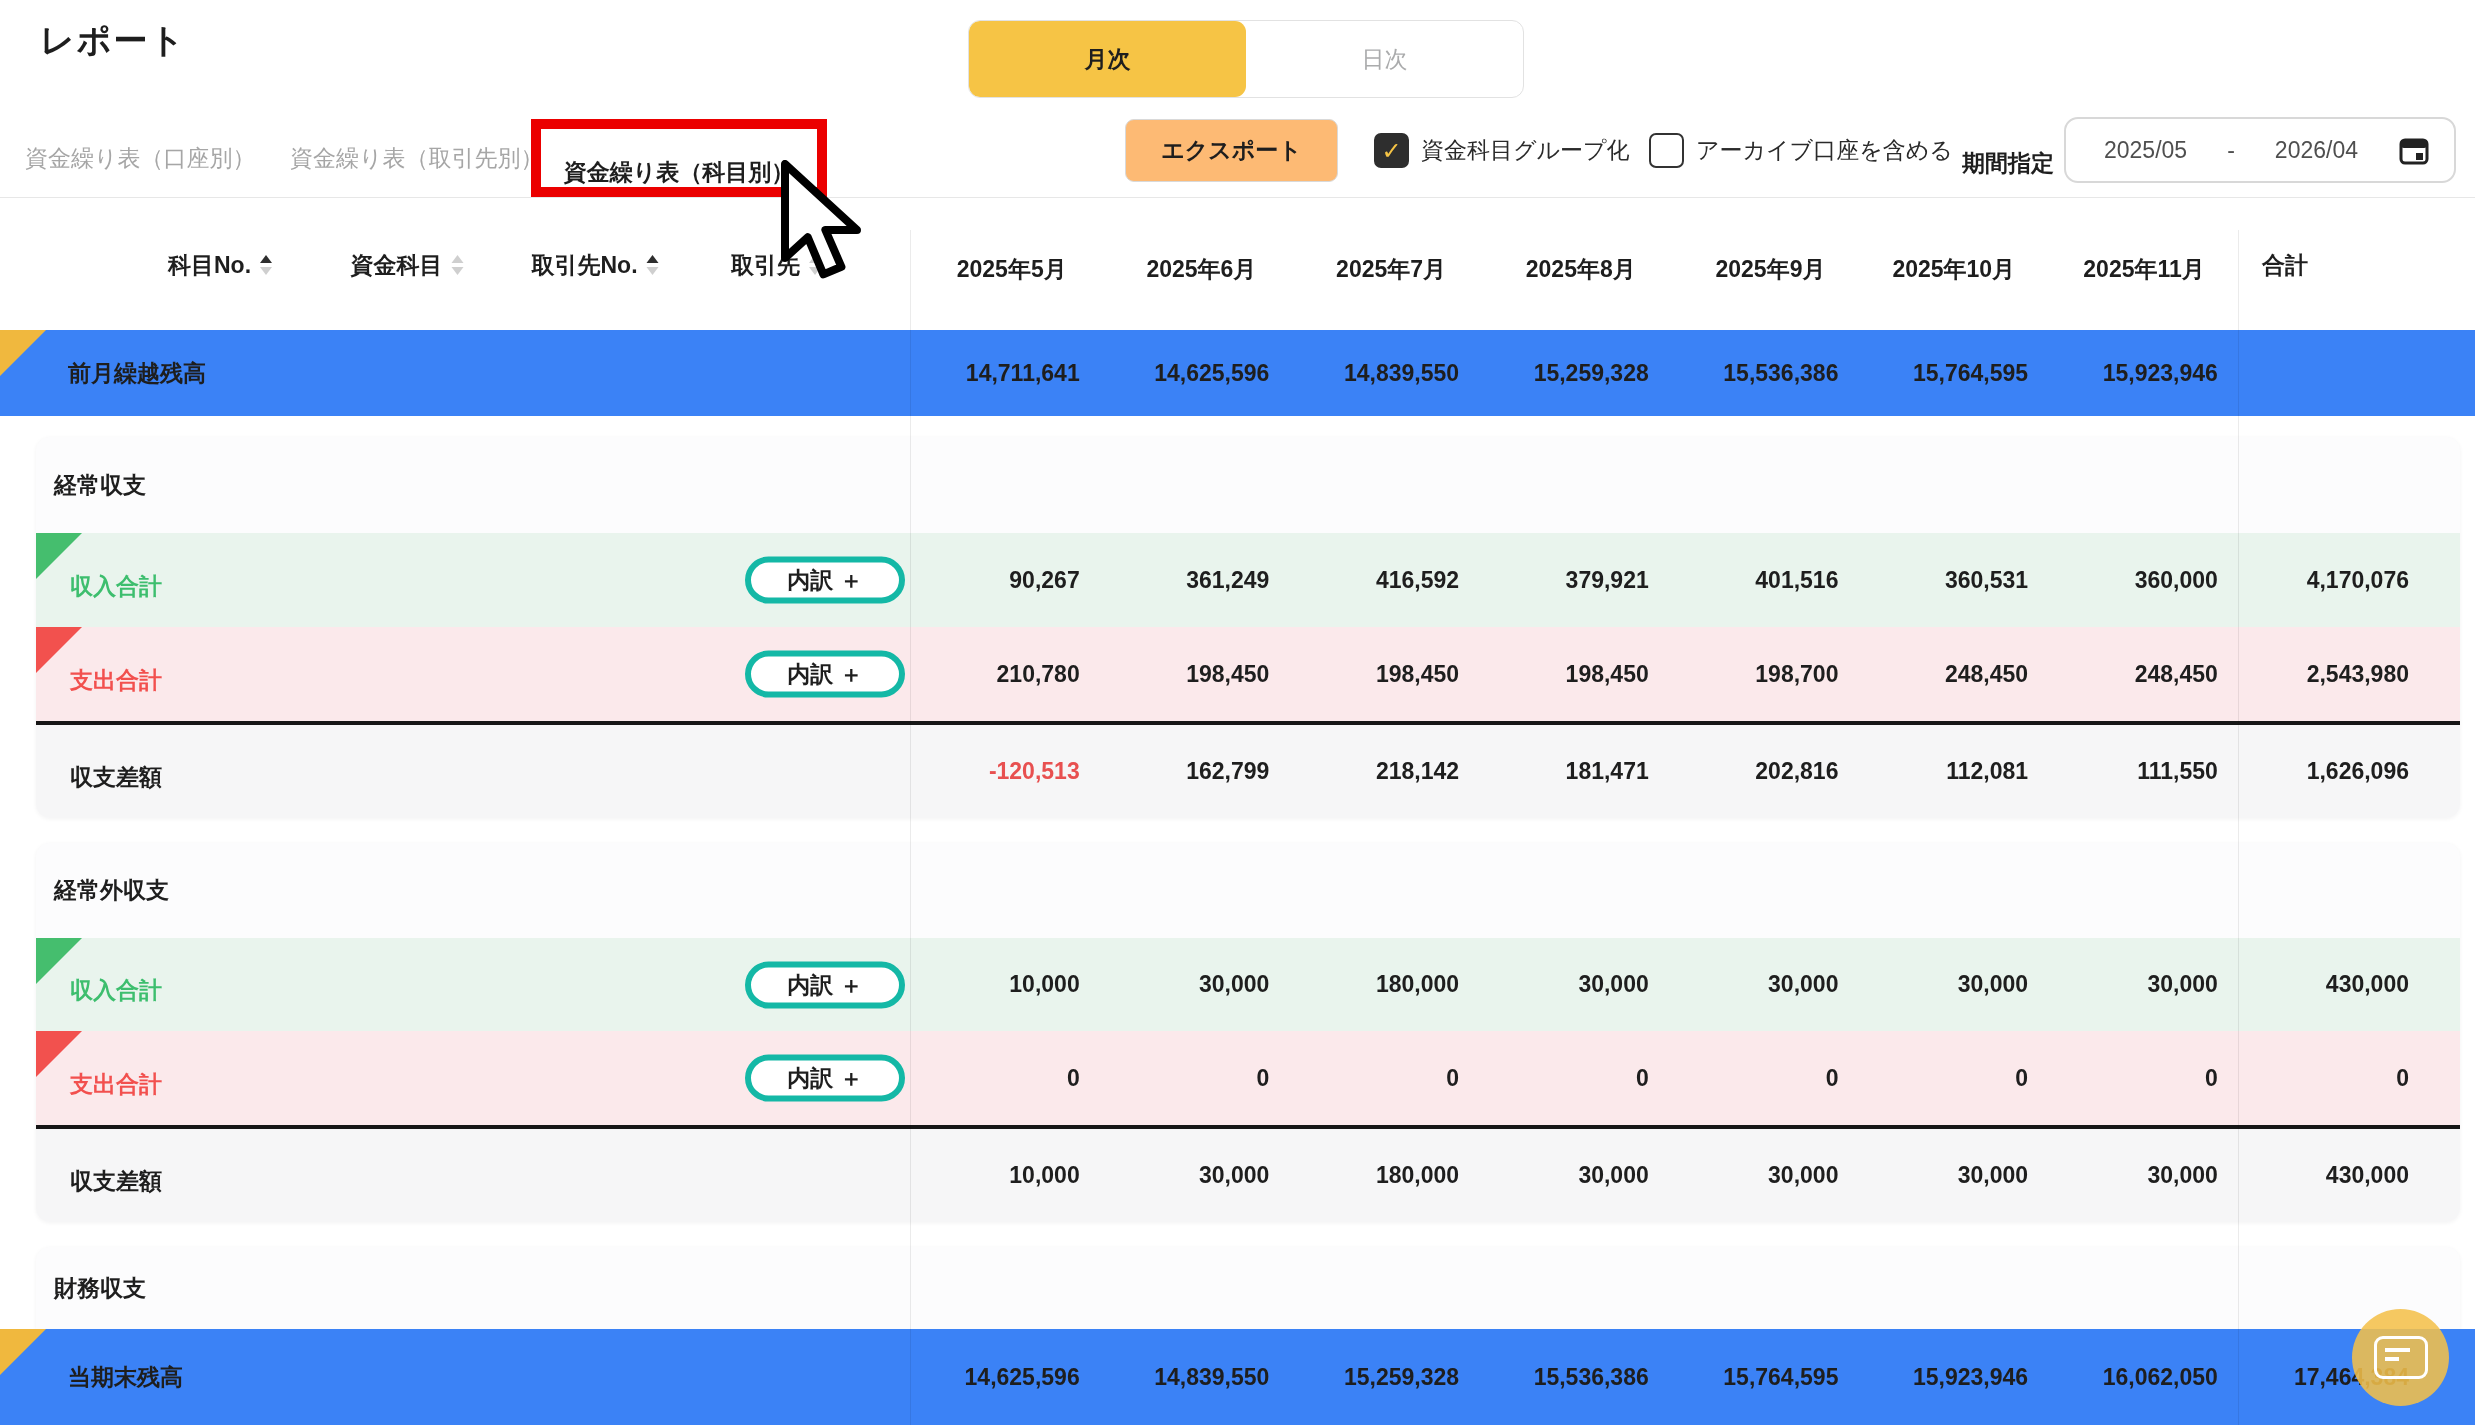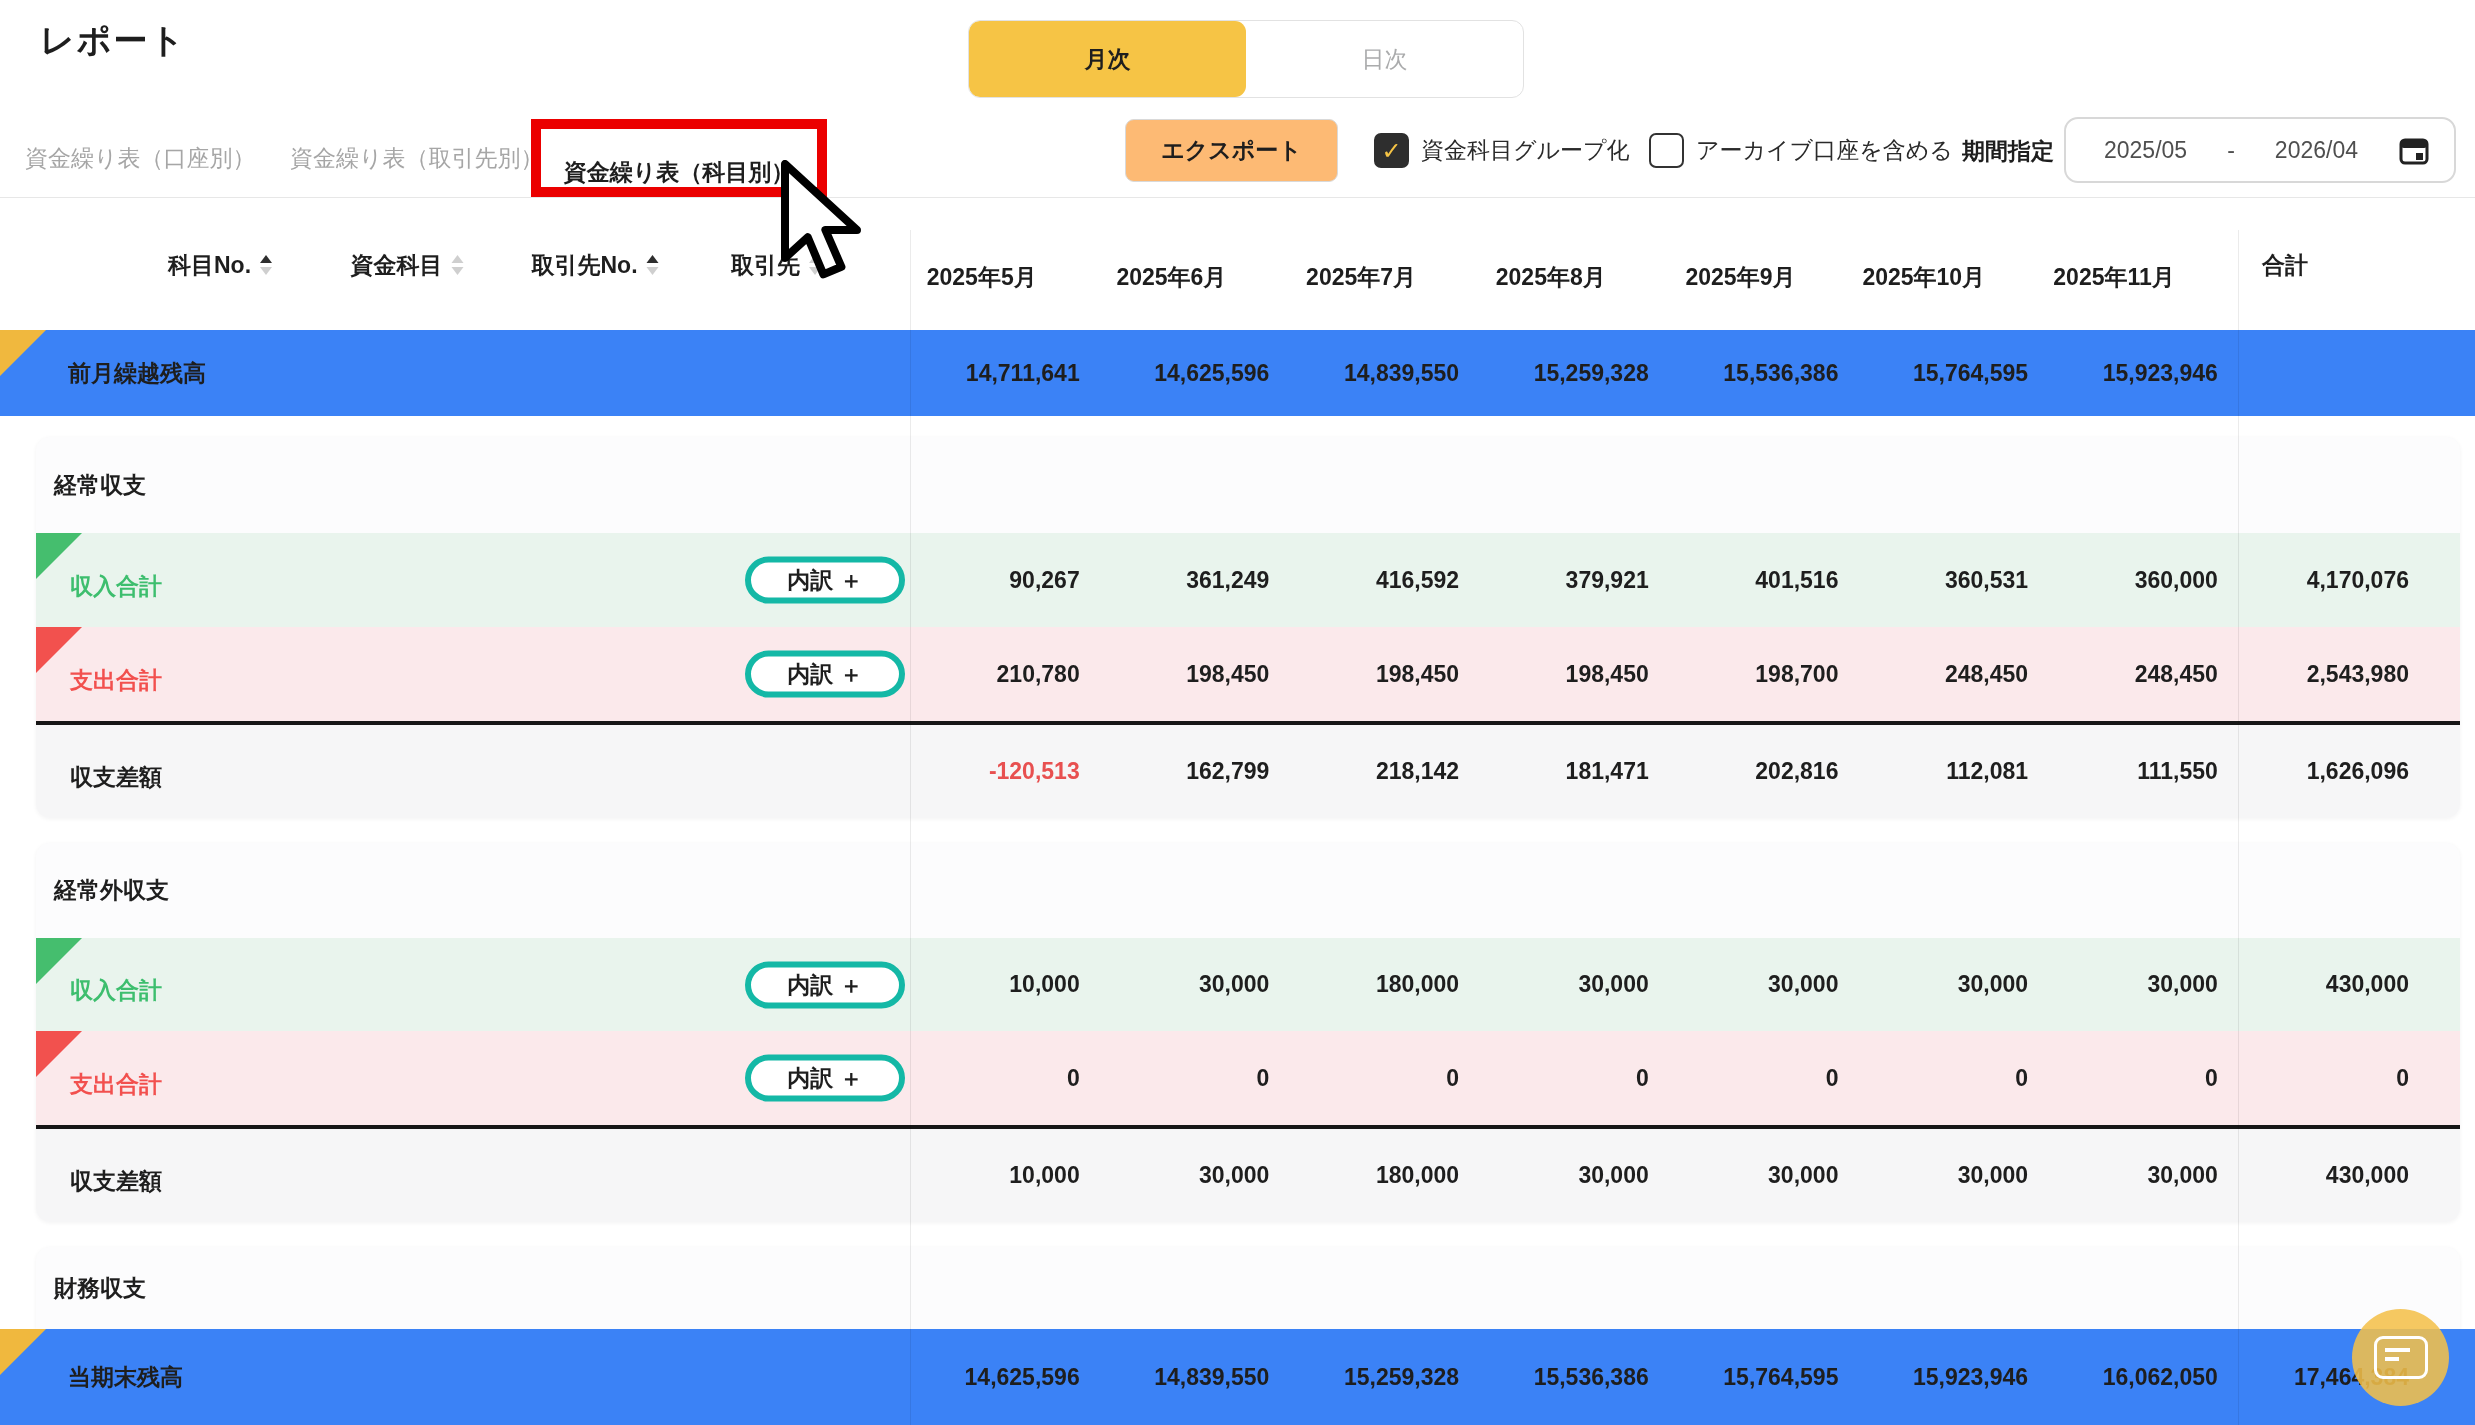--- a/index.html
+++ b/index.html
@@ -25,38 +25,38 @@
   .export-btn{position:absolute;left:1125px;top:119px;width:213px;height:63px;background:#fdba74;
           border:1px solid #d9d9d9;border-radius:9px;font-size:23px;font-weight:700;cursor:pointer;
           font-family:inherit;color:#1e1e1e;}
   .cbx-wrap{position:absolute;top:133px;display:flex;align-items:center;gap:12px;cursor:pointer;}
   .cbx{width:35px;height:35px;border-radius:7px;box-sizing:border-box;display:flex;align-items:center;
        justify-content:center;background:#fff;border:2.5px solid #333;}
   .cbx.checked{background:#2e2e2e;border-color:#2e2e2e;color:#f6c445;font-size:24px;font-weight:700;}
   .cbx .mark{display:none;}
   .cbx.checked .mark{display:block;}
   .cbx-label{font-size:23px;color:#2a2a2a;white-space:nowrap;}
-  .period-label{position:absolute;left:1962px;top:136px;font-size:23px;font-weight:700;}
+  .period-label{position:absolute;left:1962px;top:148px;font-size:23px;font-weight:700;}
   .period-box{position:absolute;left:2064px;top:117px;width:392px;height:66px;border:2px solid #d8d8d8;
         border-radius:14px;box-sizing:border-box;display:flex;align-items:center;padding:0 24px;
         justify-content:space-between;background:#fff;cursor:text;}
   .period-box .pv{font-size:23px;color:#4f4f4f;}
   .period-box .sep{font-size:23px;color:#4f4f4f;}
 
   
   .thead{position:absolute;left:0;top:230px;width:2475px;height:70px;}
   .hcell{position:absolute;top:0;height:70px;display:inline-flex;align-items:center;
          transform:translateX(-50%);font-size:23px;font-weight:700;cursor:pointer;white-space:nowrap;}
   .sort{display:inline-flex;flex-direction:column;gap:4px;margin-left:9px;}
   .sort i{width:0;height:0;border-left:6px solid transparent;border-right:6px solid transparent;}
   .sort .up{border-bottom:8px solid #cfcfcf;}
   .sort .dn{border-top:8px solid #cfcfcf;}
   .sort.asc .up{border-bottom-color:#2e2e2e;}
-  .mh-grid{position:absolute;left:910px;top:12px;width:1328px;height:70px;display:grid;
-           grid-template-columns:repeat(7,189.7px);}
+  .mh-grid{position:absolute;left:910px;top:4px;width:1328px;height:70px;display:grid;
+           grid-template-columns:repeat(7,189.7px);padding-left:30px;}
   .mh-grid .mh{text-align:right;padding-right:63px;line-height:70px;font-size:23px;font-weight:700;}
   .total-h{position:absolute;left:2262px;top:0;line-height:70px;font-size:23px;font-weight:700;}
 
   
   .vals{position:absolute;top:0;bottom:0;display:grid;align-items:center;}
   .vals .cell{text-align:right;padding-right:20px;font-size:23px;font-weight:600;color:#1e1e1e;white-space:nowrap;}
   .vals .cell.neg{color:#e85050;}
   .corner{position:absolute;left:0;top:0;width:0;height:0;border-right:46px solid transparent;}
 
   

